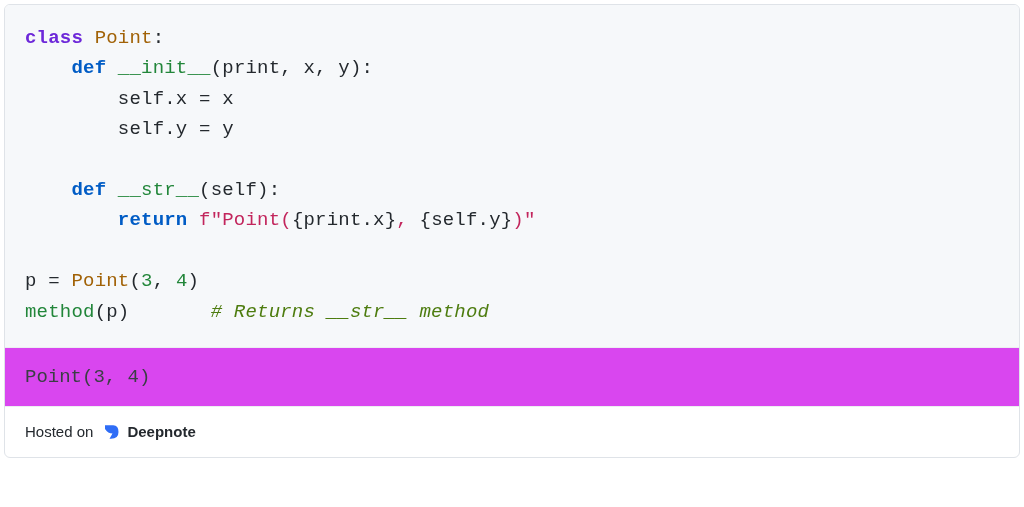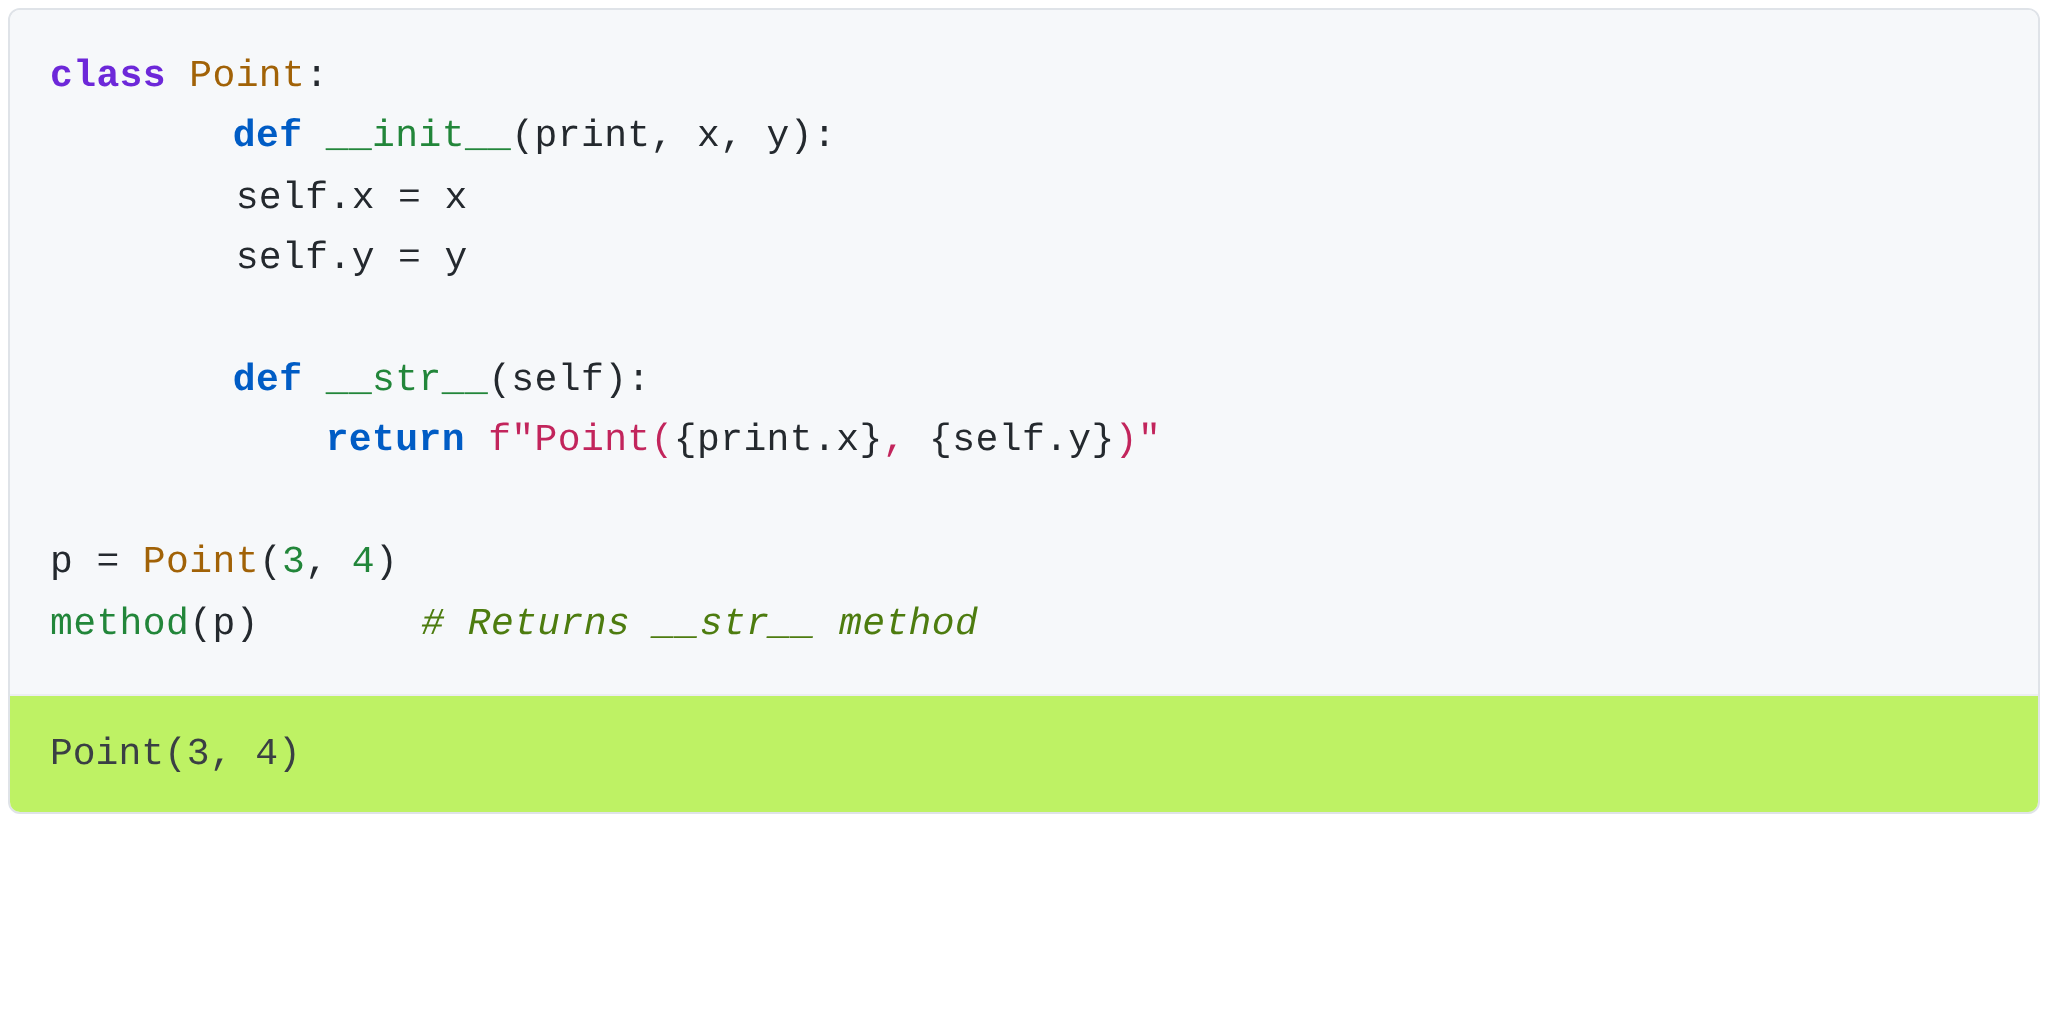--- a/index.html
+++ b/index.html
@@ -20,30 +20,30 @@
       background: #f6f8fa;
       padding: 18px 20px 20px 20px;
       font-family: "SFMono-Regular", Consolas, "Liberation Mono", Menlo, monospace;
       font-size: 19px;
       line-height: 1.6;
       color: #24292e;
       white-space: pre;
       letter-spacing: 0.2px;
     }
     .kw { color: #6d28d9; font-weight: 700; }
-    .kwdef { color: #005cc5; font-weight: 600; margin-left: 45px; }
+    .kwdef { color: #005cc5; font-weight: 600; }
     .cls { color: #a16207; }
     .fn  { color: #22863a; }
     .num { color: #22863a; }
     .str { color: #c2255c; }
     .com { color: #4d7c0f; font-style: italic; }
     .op  { color: #24292e; }
     .id  { color: #24292e; }
     .output-area {
-      background: #bef264;
+      background: #d946ef;
       padding: 18px 20px;
       font-family: "SFMono-Regular", Consolas, "Liberation Mono", Menlo, monospace;
       font-size: 19px;
       color: #3a3f44;
       border-top: 1px solid #eceef1;
     }
     .footer {
       border-top: 1px solid #eceef1;
       padding: 16px 20px;
       font-size: 15px;
@@ -74,14 +74,23 @@
 <span><span>    </span><span class="kwdef">def</span><span> </span><span class="fn">__str__</span><span class="id">(self):</span></span>
 <span><span>        </span><span class="kwdef">return</span><span> </span><span class="str">f"Point(</span><span class="id">{print.x}</span><span class="str">, </span><span class="id">{self.y}</span><span class="str">)"</span></span>
 <span></span>
 <span><span class="id">p = </span><span class="cls">Point</span><span class="id">(</span><span class="num">3</span><span class="id">, </span><span class="num">4</span><span class="id">)</span></span>
 <span><span class="fn">method</span><span class="id">(p)</span><span>       </span><span class="com"># Returns __str__ method</span></span></div>
 
   <div class="output-area">
     <span>Point(3, 4)</span>
   </div>
 
+  <div class="footer">
+    <span>Hosted on</span>
+    <span class="deepnote-icon">
+      <svg viewBox="0 0 24 24" width="18" height="18">
+        <path d="M4 3 L15 3 Q22 3 22 12 Q22 21 12 21 L10 21 L14 14 Q8 14 4 8 Z" fill="#2f6df6"></path>
+      </svg>
+    </span>
+    <span class="brand">Deepnote</span>
+  </div>
 
 </div>
 
 </body></html>

